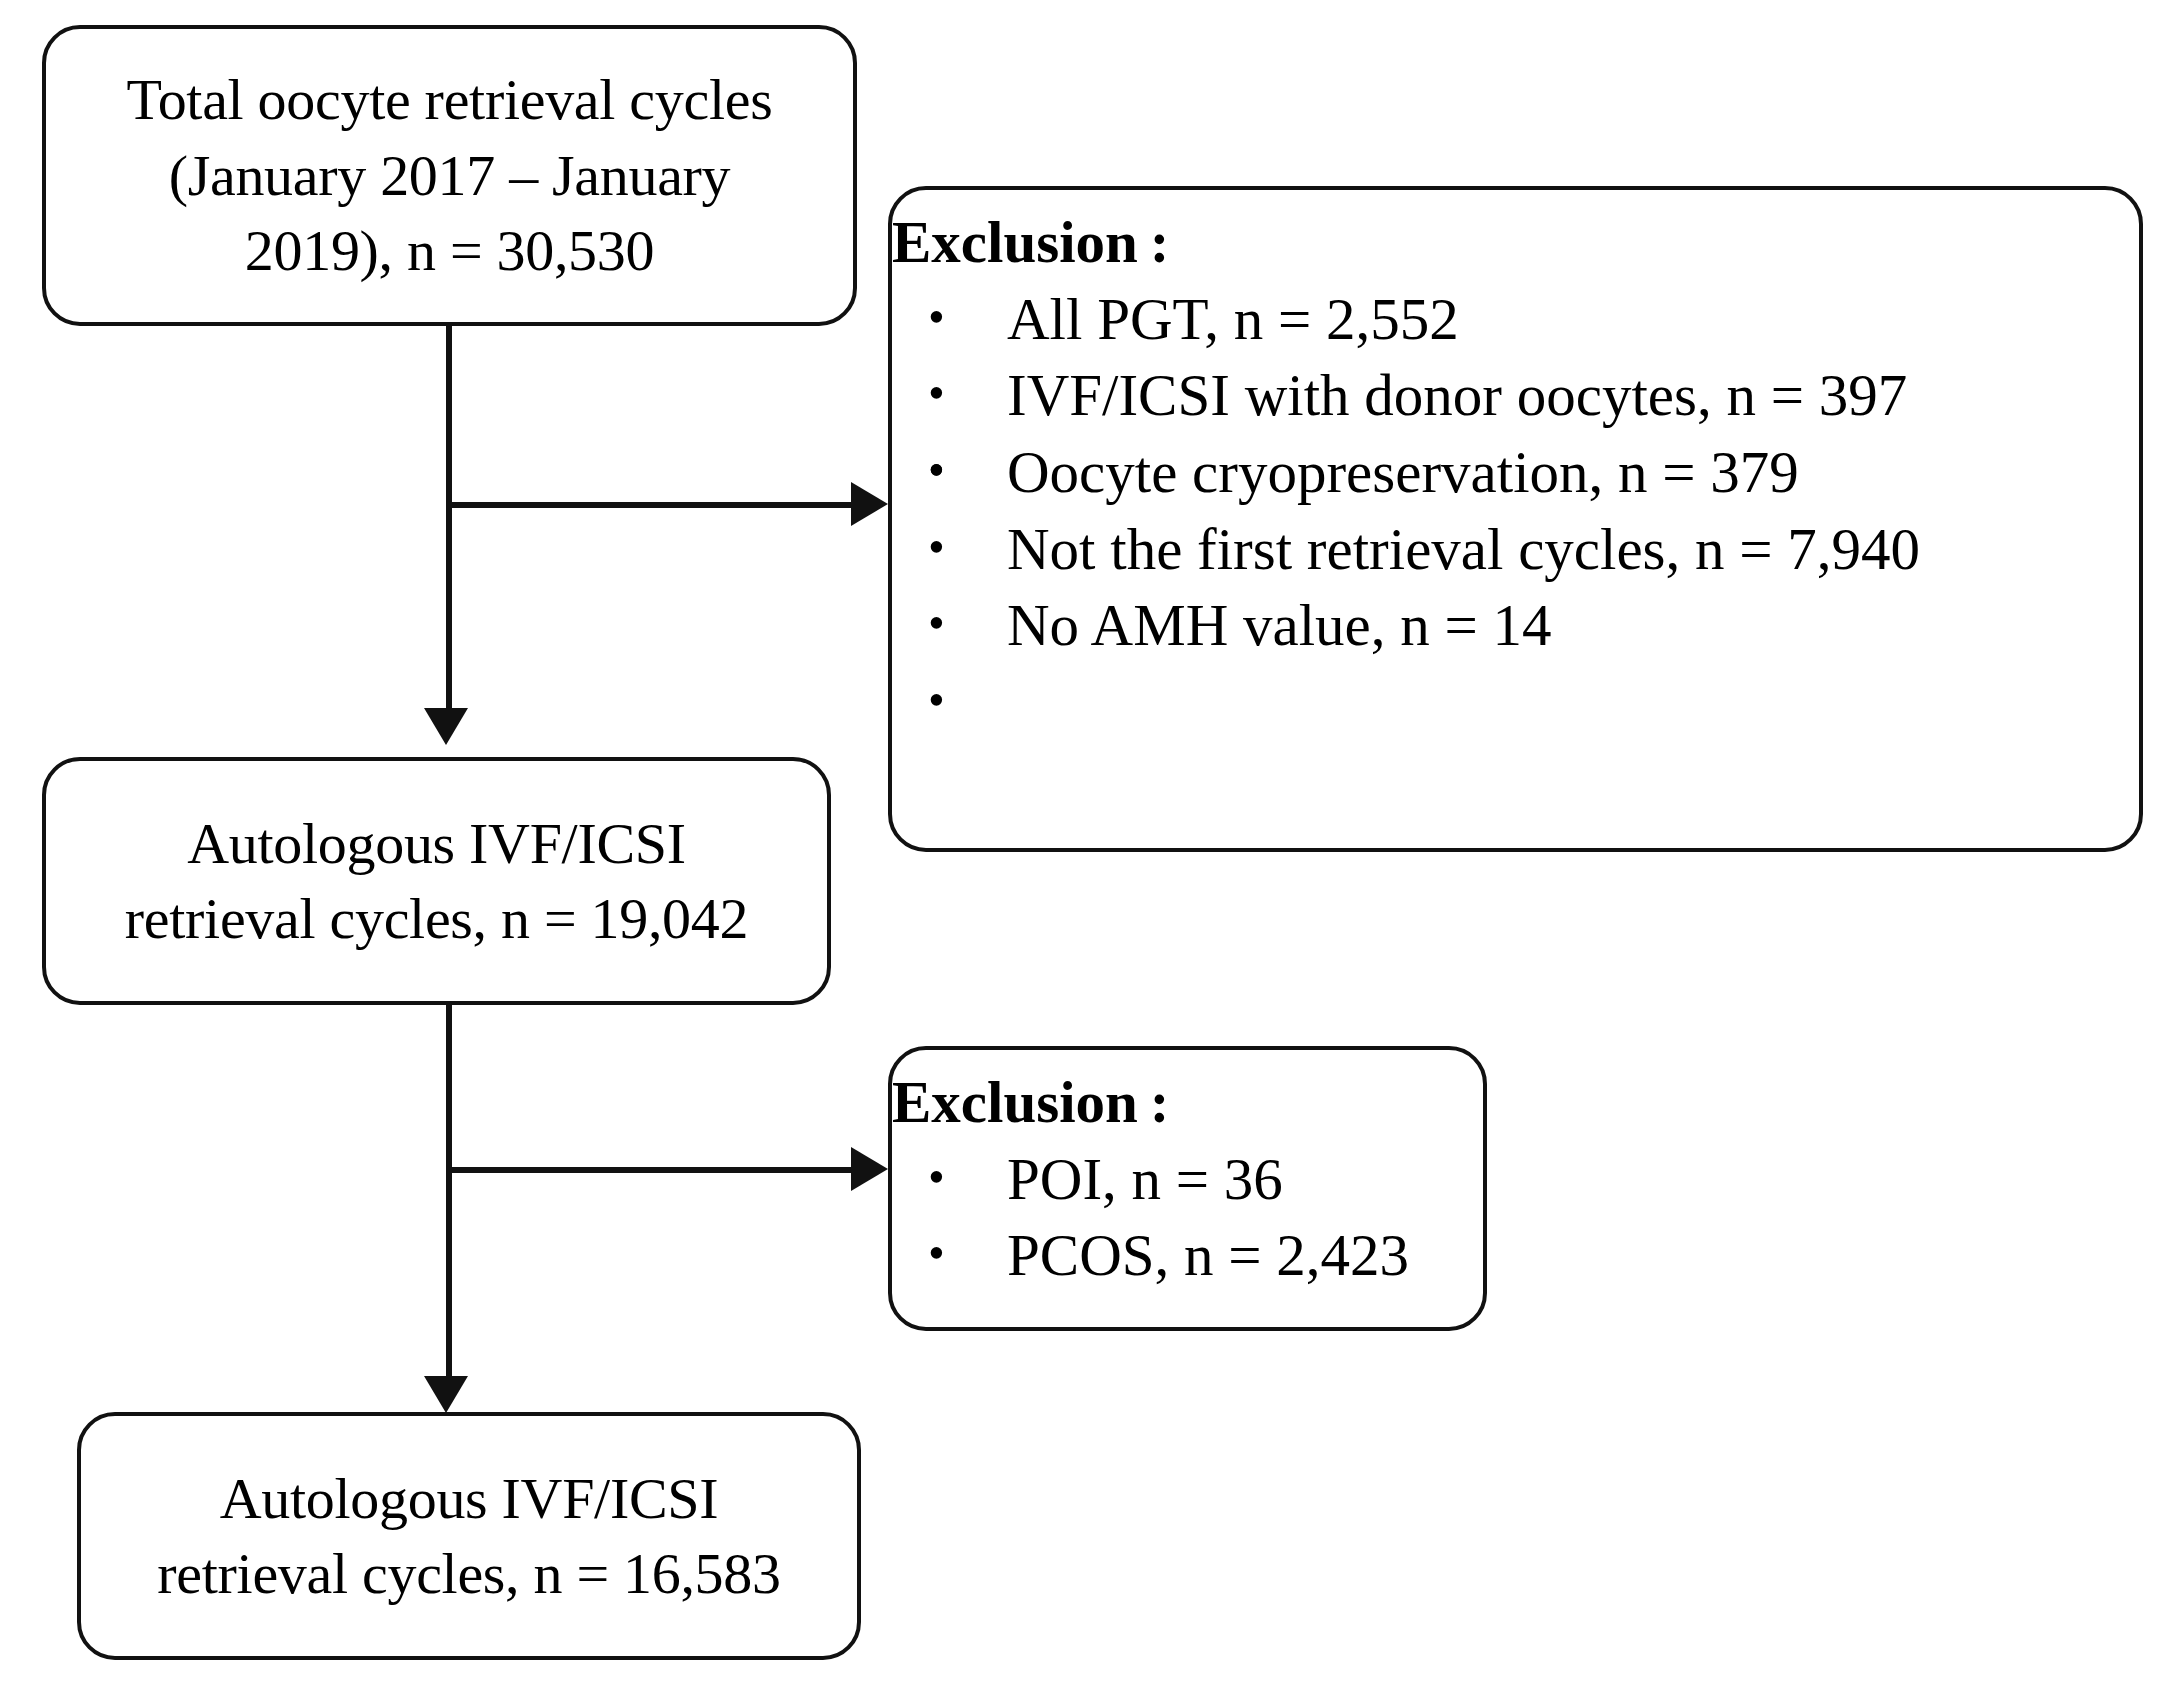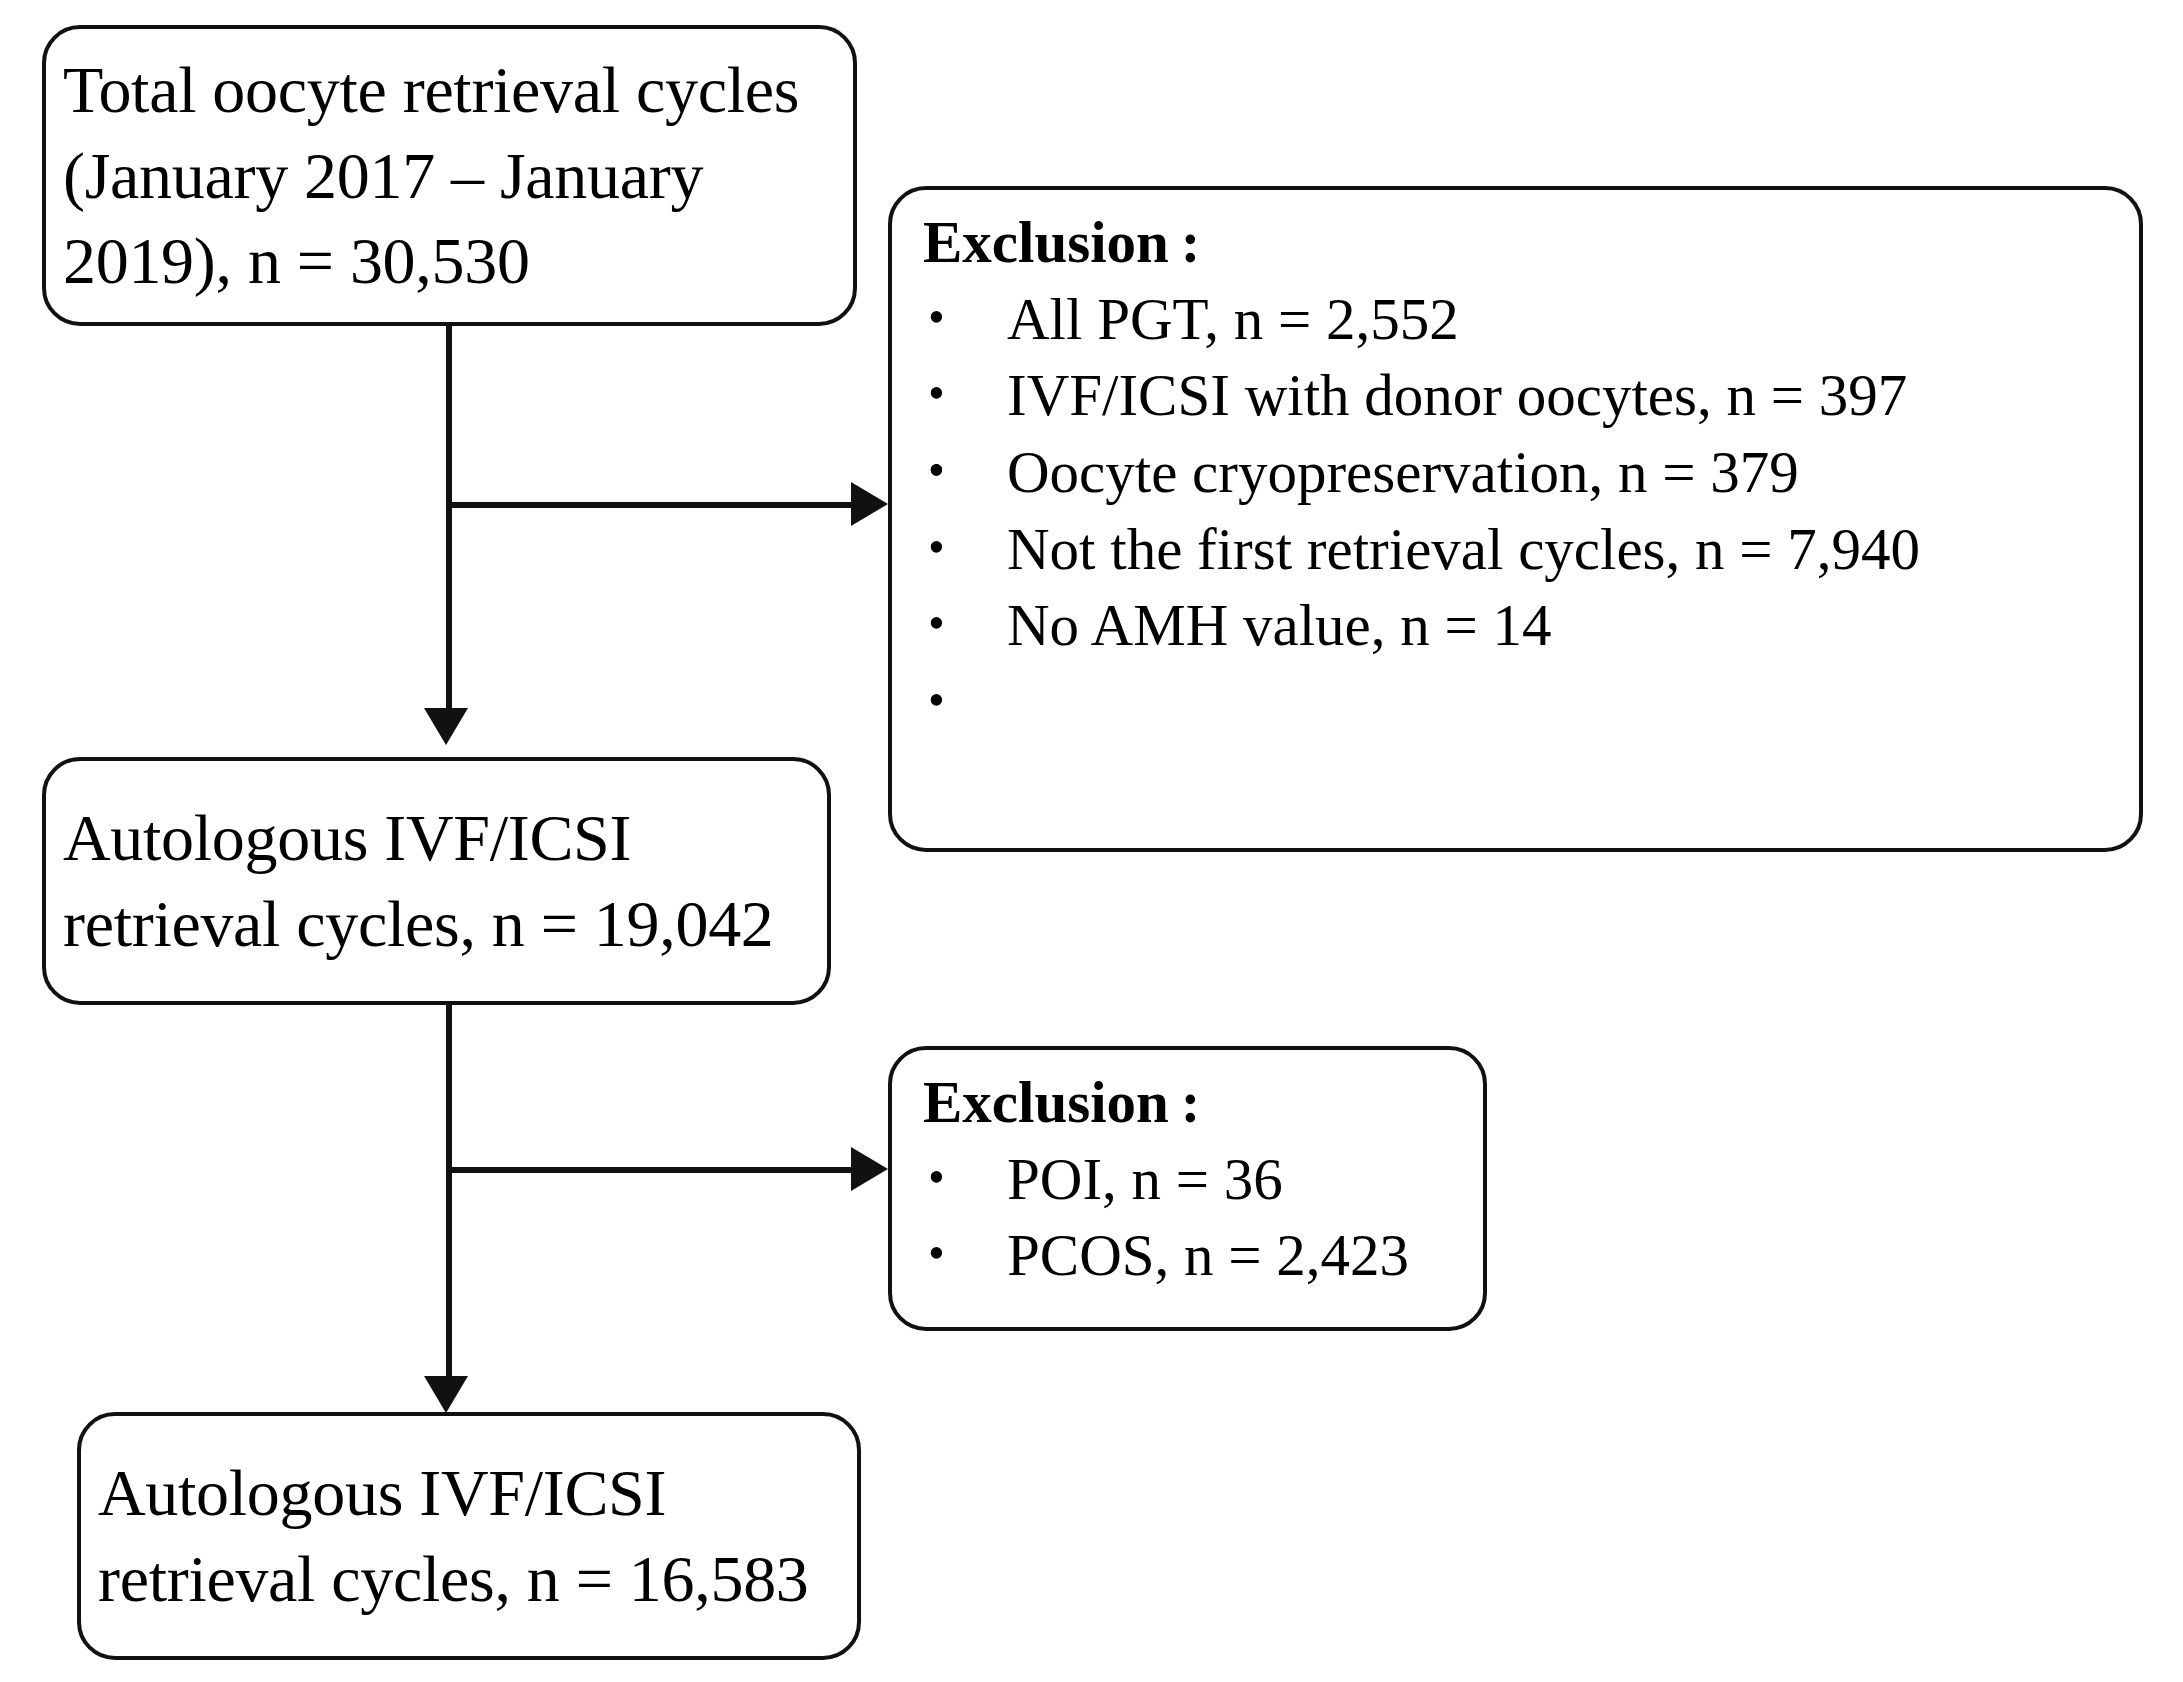--- a/index.html
+++ b/index.html
@@ -22,31 +22,31 @@
     position: absolute;
     box-sizing: border-box;
     border: 4.1px solid #111111;
     border-radius: 38px;
     background: #ffffff;
     display: flex;
     flex-direction: column;
     justify-content: center;
   }
   .node-text {
-    font-size: 66px;
+    font-size: 58px;
     line-height: 1.30;
     letter-spacing: -0.3px;
     padding: 0 17px;
     white-space: pre-line;
+    text-align: center;
   }
   .excl-title {
     font-weight: bold;
     font-size: 59px;
     line-height: 1.16;
-    padding-left: 31px;
     margin-bottom: 4.1px;
   }
   .excl-list {
     list-style: none;
     margin: 0;
     padding: 0;
   }
   .excl-item {
     position: relative;
     font-size: 59px;

